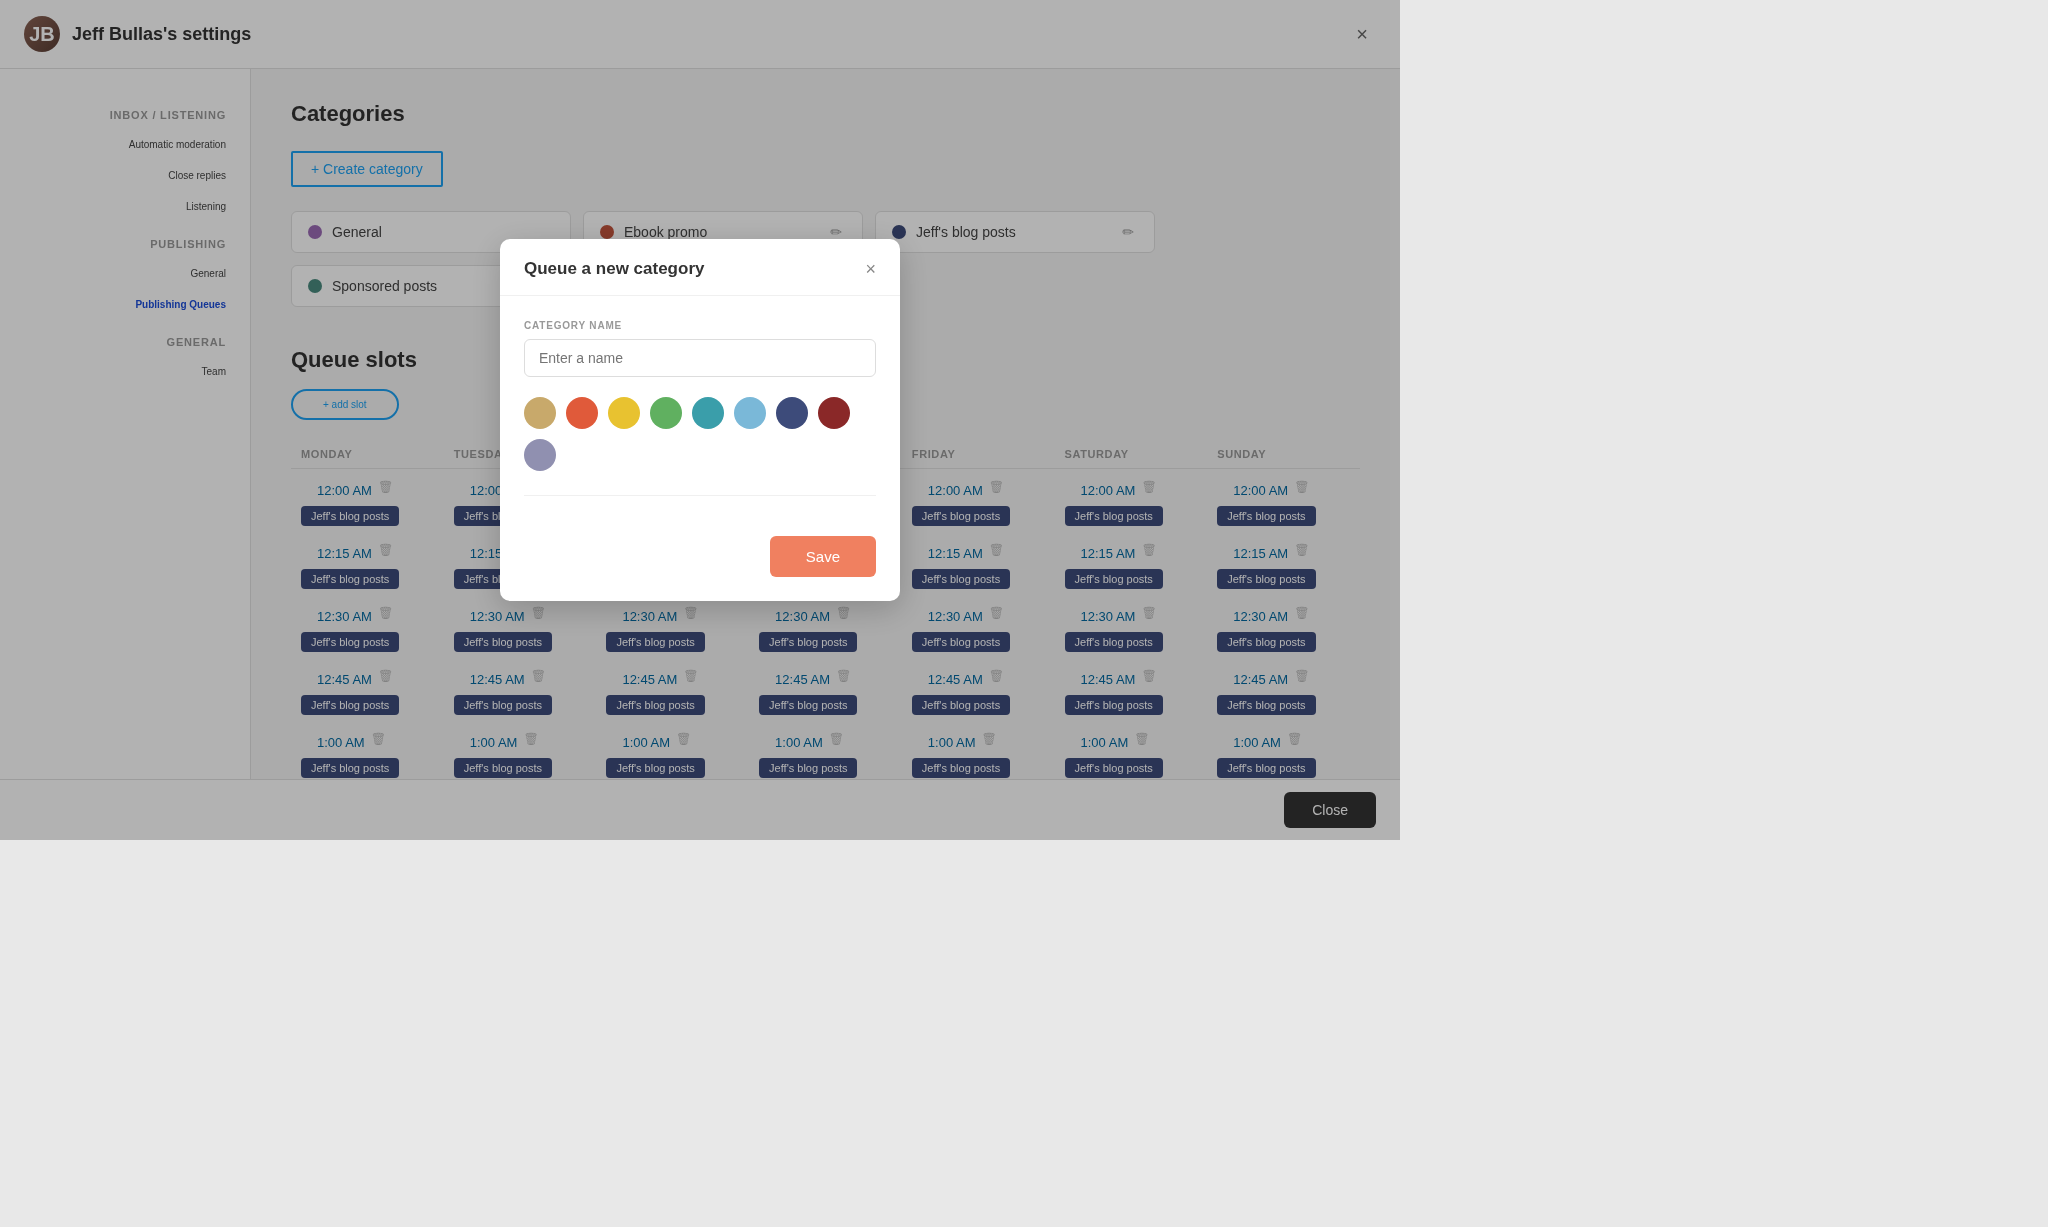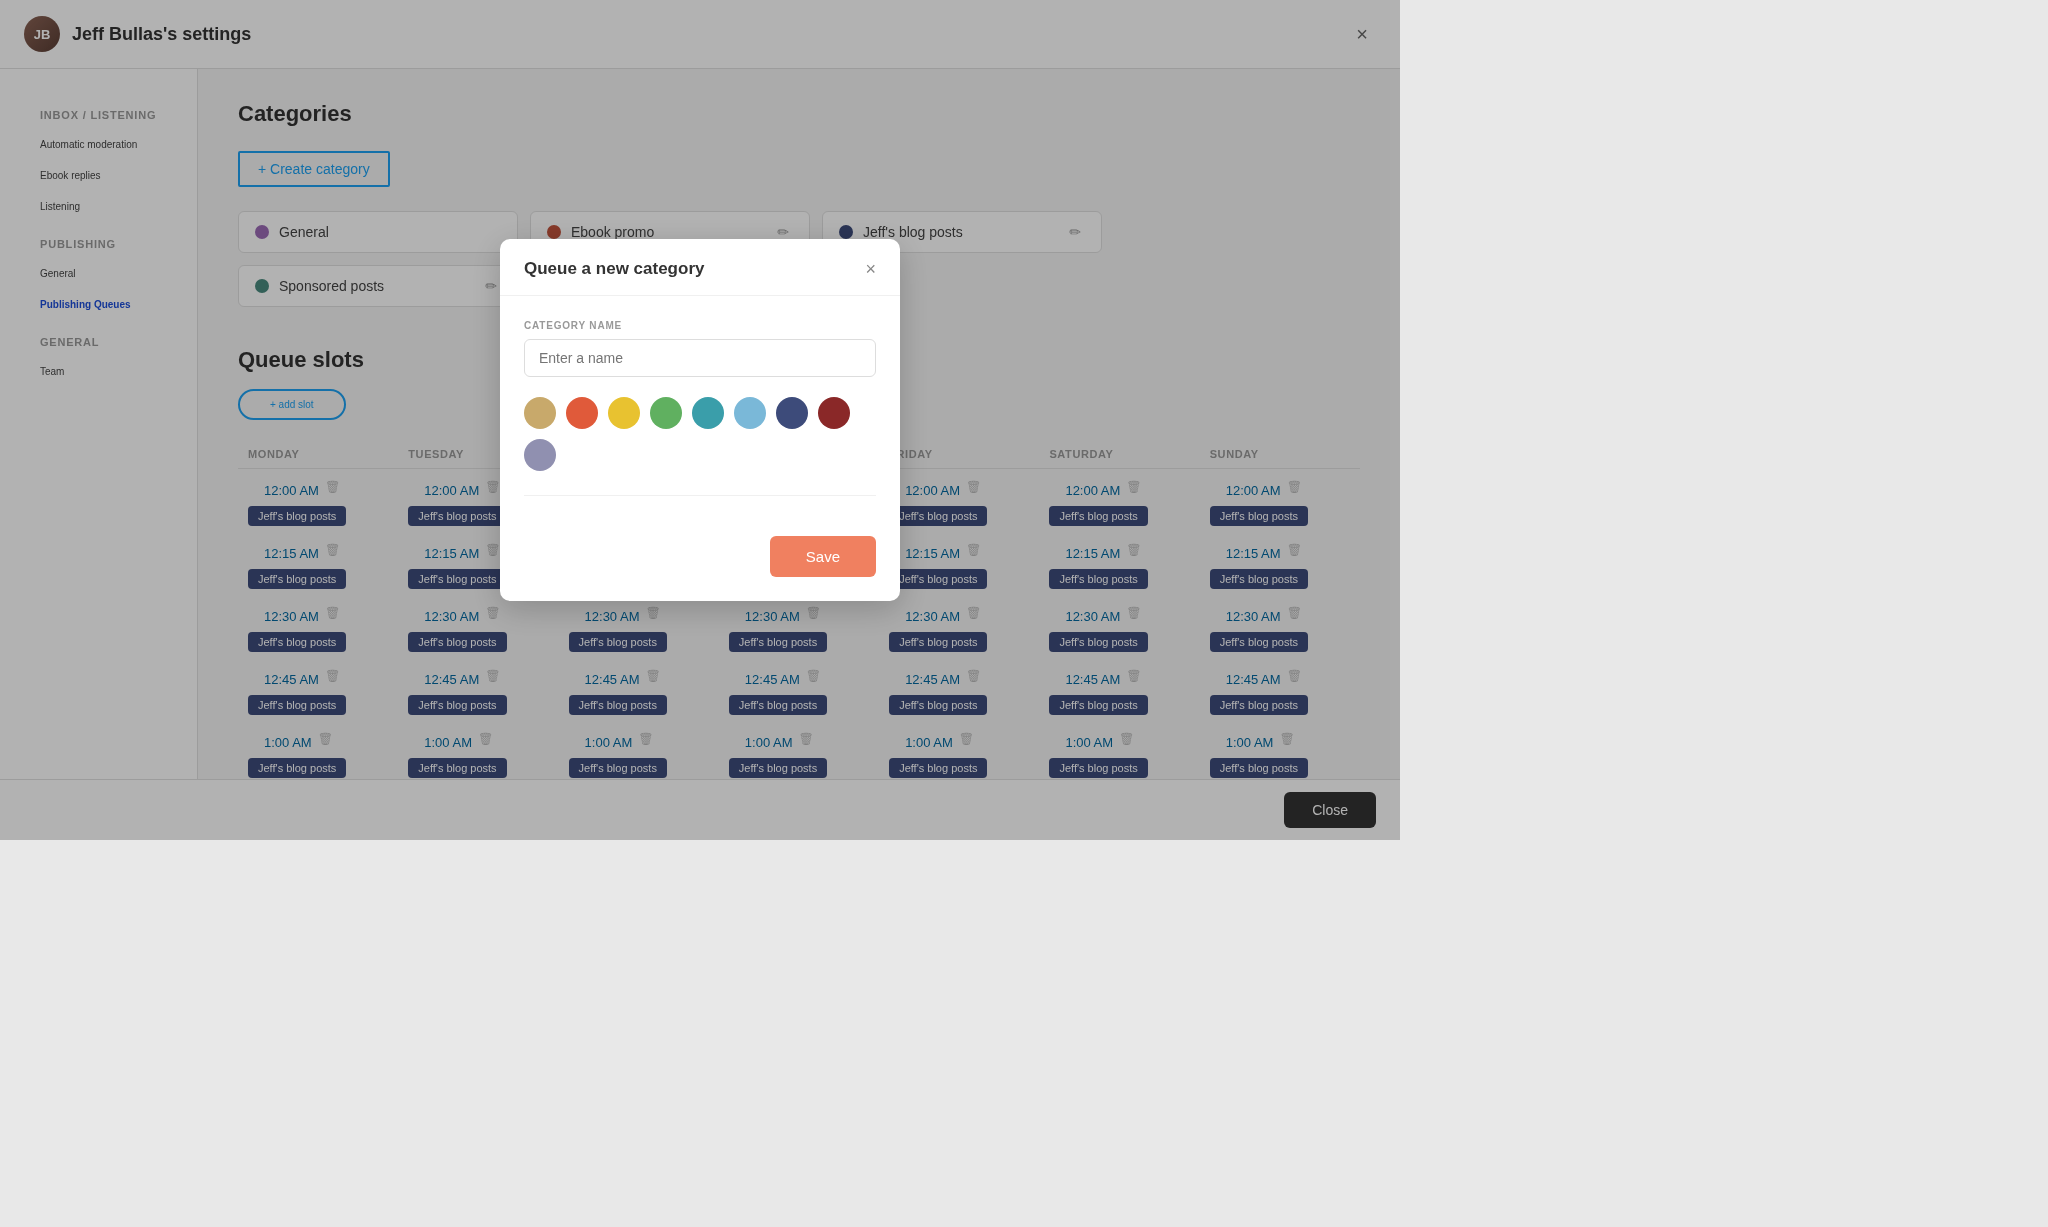--- a/index.html
+++ b/index.html
@@ -41,21 +41,21 @@
     }
 
     .avatar-img {
       width: 100%;
       height: 100%;
       background: linear-gradient(135deg, #8B6355 0%, #5a3e35 100%);
       display: flex;
       align-items: center;
       justify-content: center;
       color: white;
-      font-size: 13px;
+      font-size: 20px;
       font-weight: bold;
     }
 
     .title-text {
       font-size: 18px;
       font-weight: 600;
       color: #333;
     }
 
     .close-btn {
@@ -69,25 +69,26 @@
     }
 
     .settings-body {
       display: flex;
       flex: 1;
       overflow: hidden;
     }
 
     
     .sidebar {
-      width: 198px;
+      width: 251px;
       background: #fff;
-      padding: 24px 16px;
+      padding: 24px 0;
       border-right: 1px solid #e0e0e0;
       flex-shrink: 0;
+      text-align: right;
     }
 
     .sidebar-section-label {
       font-size: 11px;
       font-weight: 600;
       color: #999;
       text-transform: uppercase;
       letter-spacing: 0.8px;
       padding: 8px 24px;
       margin-top: 8px;
@@ -393,21 +394,21 @@
       <span class="title-text">Jeff Bullas's settings</span>
     </div>
     <button class="close-btn">×</button>
   </div>
 
   <div class="settings-body">
 
     <nav class="sidebar">
       <div class="sidebar-section-label">INBOX / LISTENING</div>
       <a class="sidebar-item">Automatic moderation</a>
-      <a class="sidebar-item">Ebook replies</a>
+      <a class="sidebar-item">Close replies</a>
       <a class="sidebar-item">Listening</a>
 
       <div class="sidebar-section-label">PUBLISHING</div>
       <a class="sidebar-item">General</a>
       <a class="sidebar-item active">Publishing Queues</a>
 
       <div class="sidebar-section-label">GENERAL</div>
       <a class="sidebar-item">Team</a>
     </nav>
 

